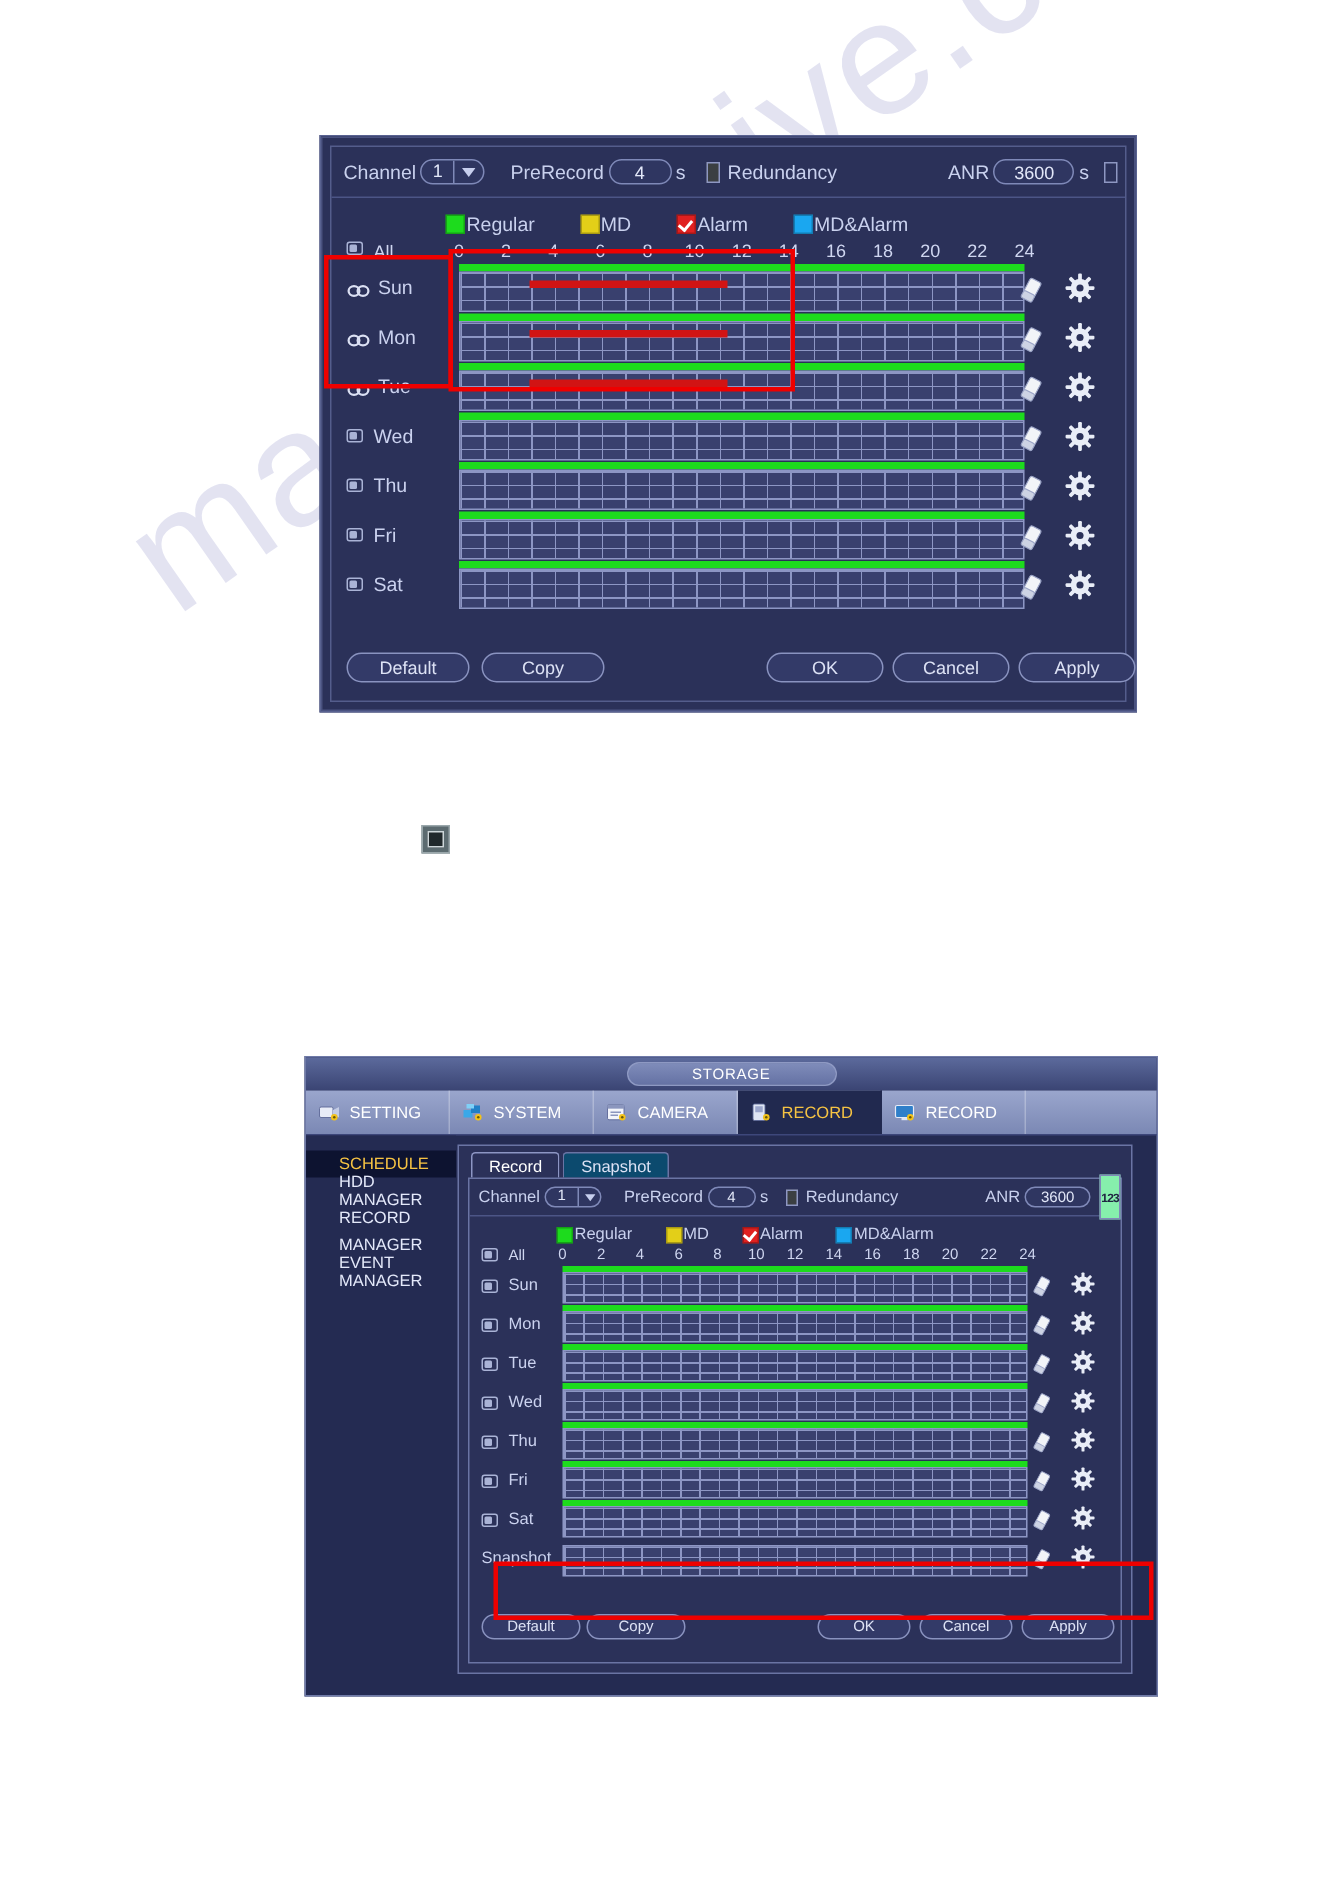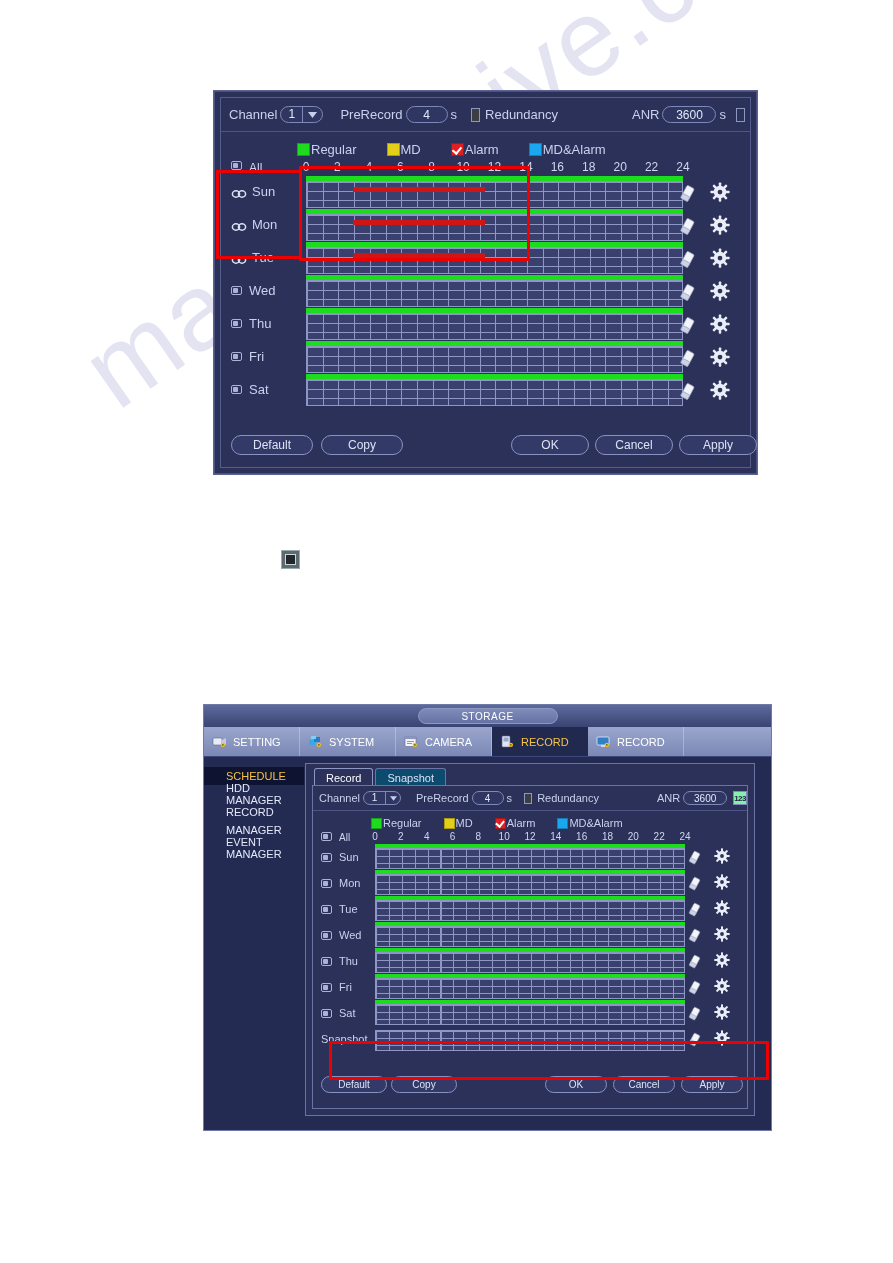--- a/index.html
+++ b/index.html
@@ -87,21 +87,21 @@
     width: 14px; height: 14px;
     border: 1px solid #8e97c2;
     background: #3b3f42;
     margin: 0 5px 0 4px;
     vertical-align: middle;
   }
   .sqcheck.empty { background: #2b3159; }
 
   .kbd123 {
     display: inline-flex; align-items: center; justify-content: center;
-    width: 19px; height: 14px;
+    width: 19px; height: 30px;
     background: #86efac; color: #202642;
     border: 1px solid #7f89b8;
     font-size: 8px; font-weight: bold;
     letter-spacing: -0.5px;
     margin-left: 3px;
   }
 
   .legendrow {
     position: absolute; left: 0; top: 40px; right: 0; height: 22px;
     display: flex; align-items: center;

